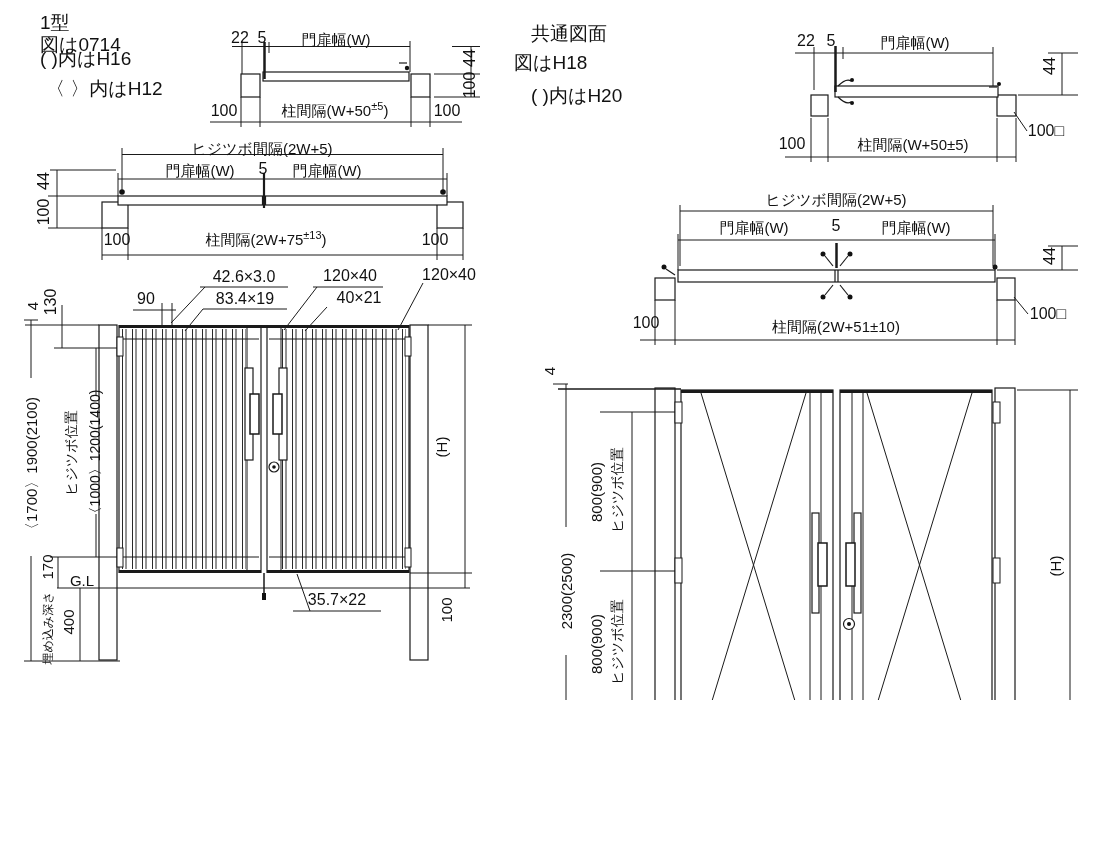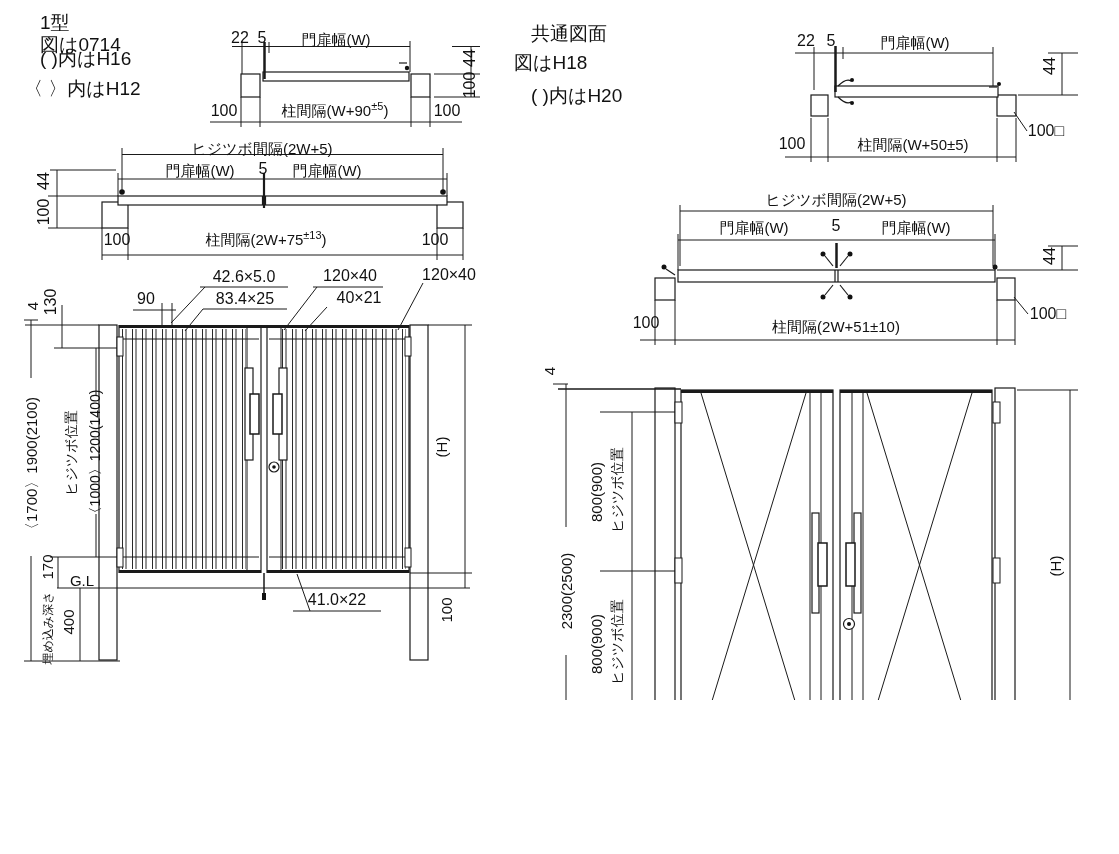--- a/index.html
+++ b/index.html
@@ -250,54 +250,54 @@
     <line x1="1070" y1="390" x2="1070" y2="740" stroke-width="1"></line>
     <line x1="993" y1="740" x2="1078" y2="740" stroke-width="1"></line>
     <line x1="1070" y1="740" x2="1070" y2="759" stroke-width="1"></line>
     <rect x="500" y="846" width="619" height="8" fill="#e9e9e9" stroke="none"></rect>
   </g>
 </svg>
 
 <div class="title-line" style="left:40px;top:13px">1型</div>
 <div class="title-line" style="left:40px;top:35px">図は0714</div>
 <div class="title-line" style="left:40px;top:49px">( )内はH16</div>
-<div class="title-line" style="left:24px;top:79px">〈 〉内はH12</div>
+<div class="title-line" style="left:46px;top:79px">〈 〉内はH12</div>
 
 <div class="title-line" style="left:531px;top:24px">共通図面</div>
 <div class="title-line" style="left:514px;top:53px">図はH18</div>
 <div class="title-line" style="left:531px;top:86px">( )内はH20</div>
 
 <div class="lbl fs16" style="left:240px;top:38px">22</div>
 <div class="lbl fs16" style="left:262px;top:38px">5</div>
 <div class="lbl fs15" style="left:336px;top:39px">門扉幅(W)</div>
 <div class="lbl rot fs16" style="left:470px;top:58px">44</div>
 <div class="lbl rot fs16" style="left:470px;top:85px">100</div>
 <div class="lbl fs16" style="left:224px;top:111px">100</div>
-<div class="lbl fs15" style="left:335px;top:110px"><span>柱間隔(W+90</span><sup>±5</sup><span>)</span></div>
+<div class="lbl fs15" style="left:335px;top:110px"><span>柱間隔(W+50</span><sup>±5</sup><span>)</span></div>
 <div class="lbl fs16" style="left:447px;top:111px">100</div>
 
 <div class="lbl fs15" style="left:262px;top:148px">ヒジツボ間隔(2W+5)</div>
 <div class="lbl fs15" style="left:200px;top:170px">門扉幅(W)</div>
 <div class="lbl fs16" style="left:263px;top:169px">5</div>
 <div class="lbl fs15" style="left:327px;top:170px">門扉幅(W)</div>
 <div class="lbl rot fs16" style="left:44px;top:181px">44</div>
 <div class="lbl rot fs16" style="left:44px;top:212px">100</div>
 <div class="lbl fs16" style="left:117px;top:240px">100</div>
 <div class="lbl fs15" style="left:266px;top:239px"><span>柱間隔(2W+75</span><sup>±13</sup><span>)</span></div>
 <div class="lbl fs16" style="left:435px;top:240px">100</div>
 
 <div class="lbl rot fs15" style="left:32px;top:306px">4</div>
 <div class="lbl rot fs16" style="left:51px;top:302px">130</div>
 <div class="lbl fs16" style="left:146px;top:299px">90</div>
-<div class="lbl fs16" style="left:244px;top:277px">42.6×5.0</div>
-<div class="lbl fs16" style="left:245px;top:299px">83.4×25</div>
+<div class="lbl fs16" style="left:244px;top:277px">42.6×3.0</div>
+<div class="lbl fs16" style="left:245px;top:299px">83.4×19</div>
 <div class="lbl fs16" style="left:350px;top:276px">120×40</div>
 <div class="lbl fs16" style="left:359px;top:298px">40×21</div>
 <div class="lbl fs16" style="left:449px;top:275px">120×40</div>
-<div class="lbl fs16" style="left:337px;top:600px">41.0×22</div>
+<div class="lbl fs16" style="left:337px;top:600px">35.7×22</div>
 <div class="lbl rot fs15" style="left:31px;top:467px">〈1700〉1900(2100)</div>
 <div class="lbl rot fs14" style="left:71px;top:453px">ヒジツボ位置</div>
 <div class="lbl rot fs14" style="left:95px;top:455px">〈1000〉1200(1400)</div>
 <div class="lbl rot fs15" style="left:47px;top:567px">170</div>
 <div class="lbl fs15" style="left:82px;top:580px">G.L</div>
 <div class="lbl rot fs12" style="left:48px;top:628px">埋め込み深さ</div>
 <div class="lbl rot fs15" style="left:68px;top:622px">400</div>
 <div class="lbl rot fs15" style="left:441px;top:447px">(H)</div>
 <div class="lbl rot fs15" style="left:446px;top:610px">100</div>
 

